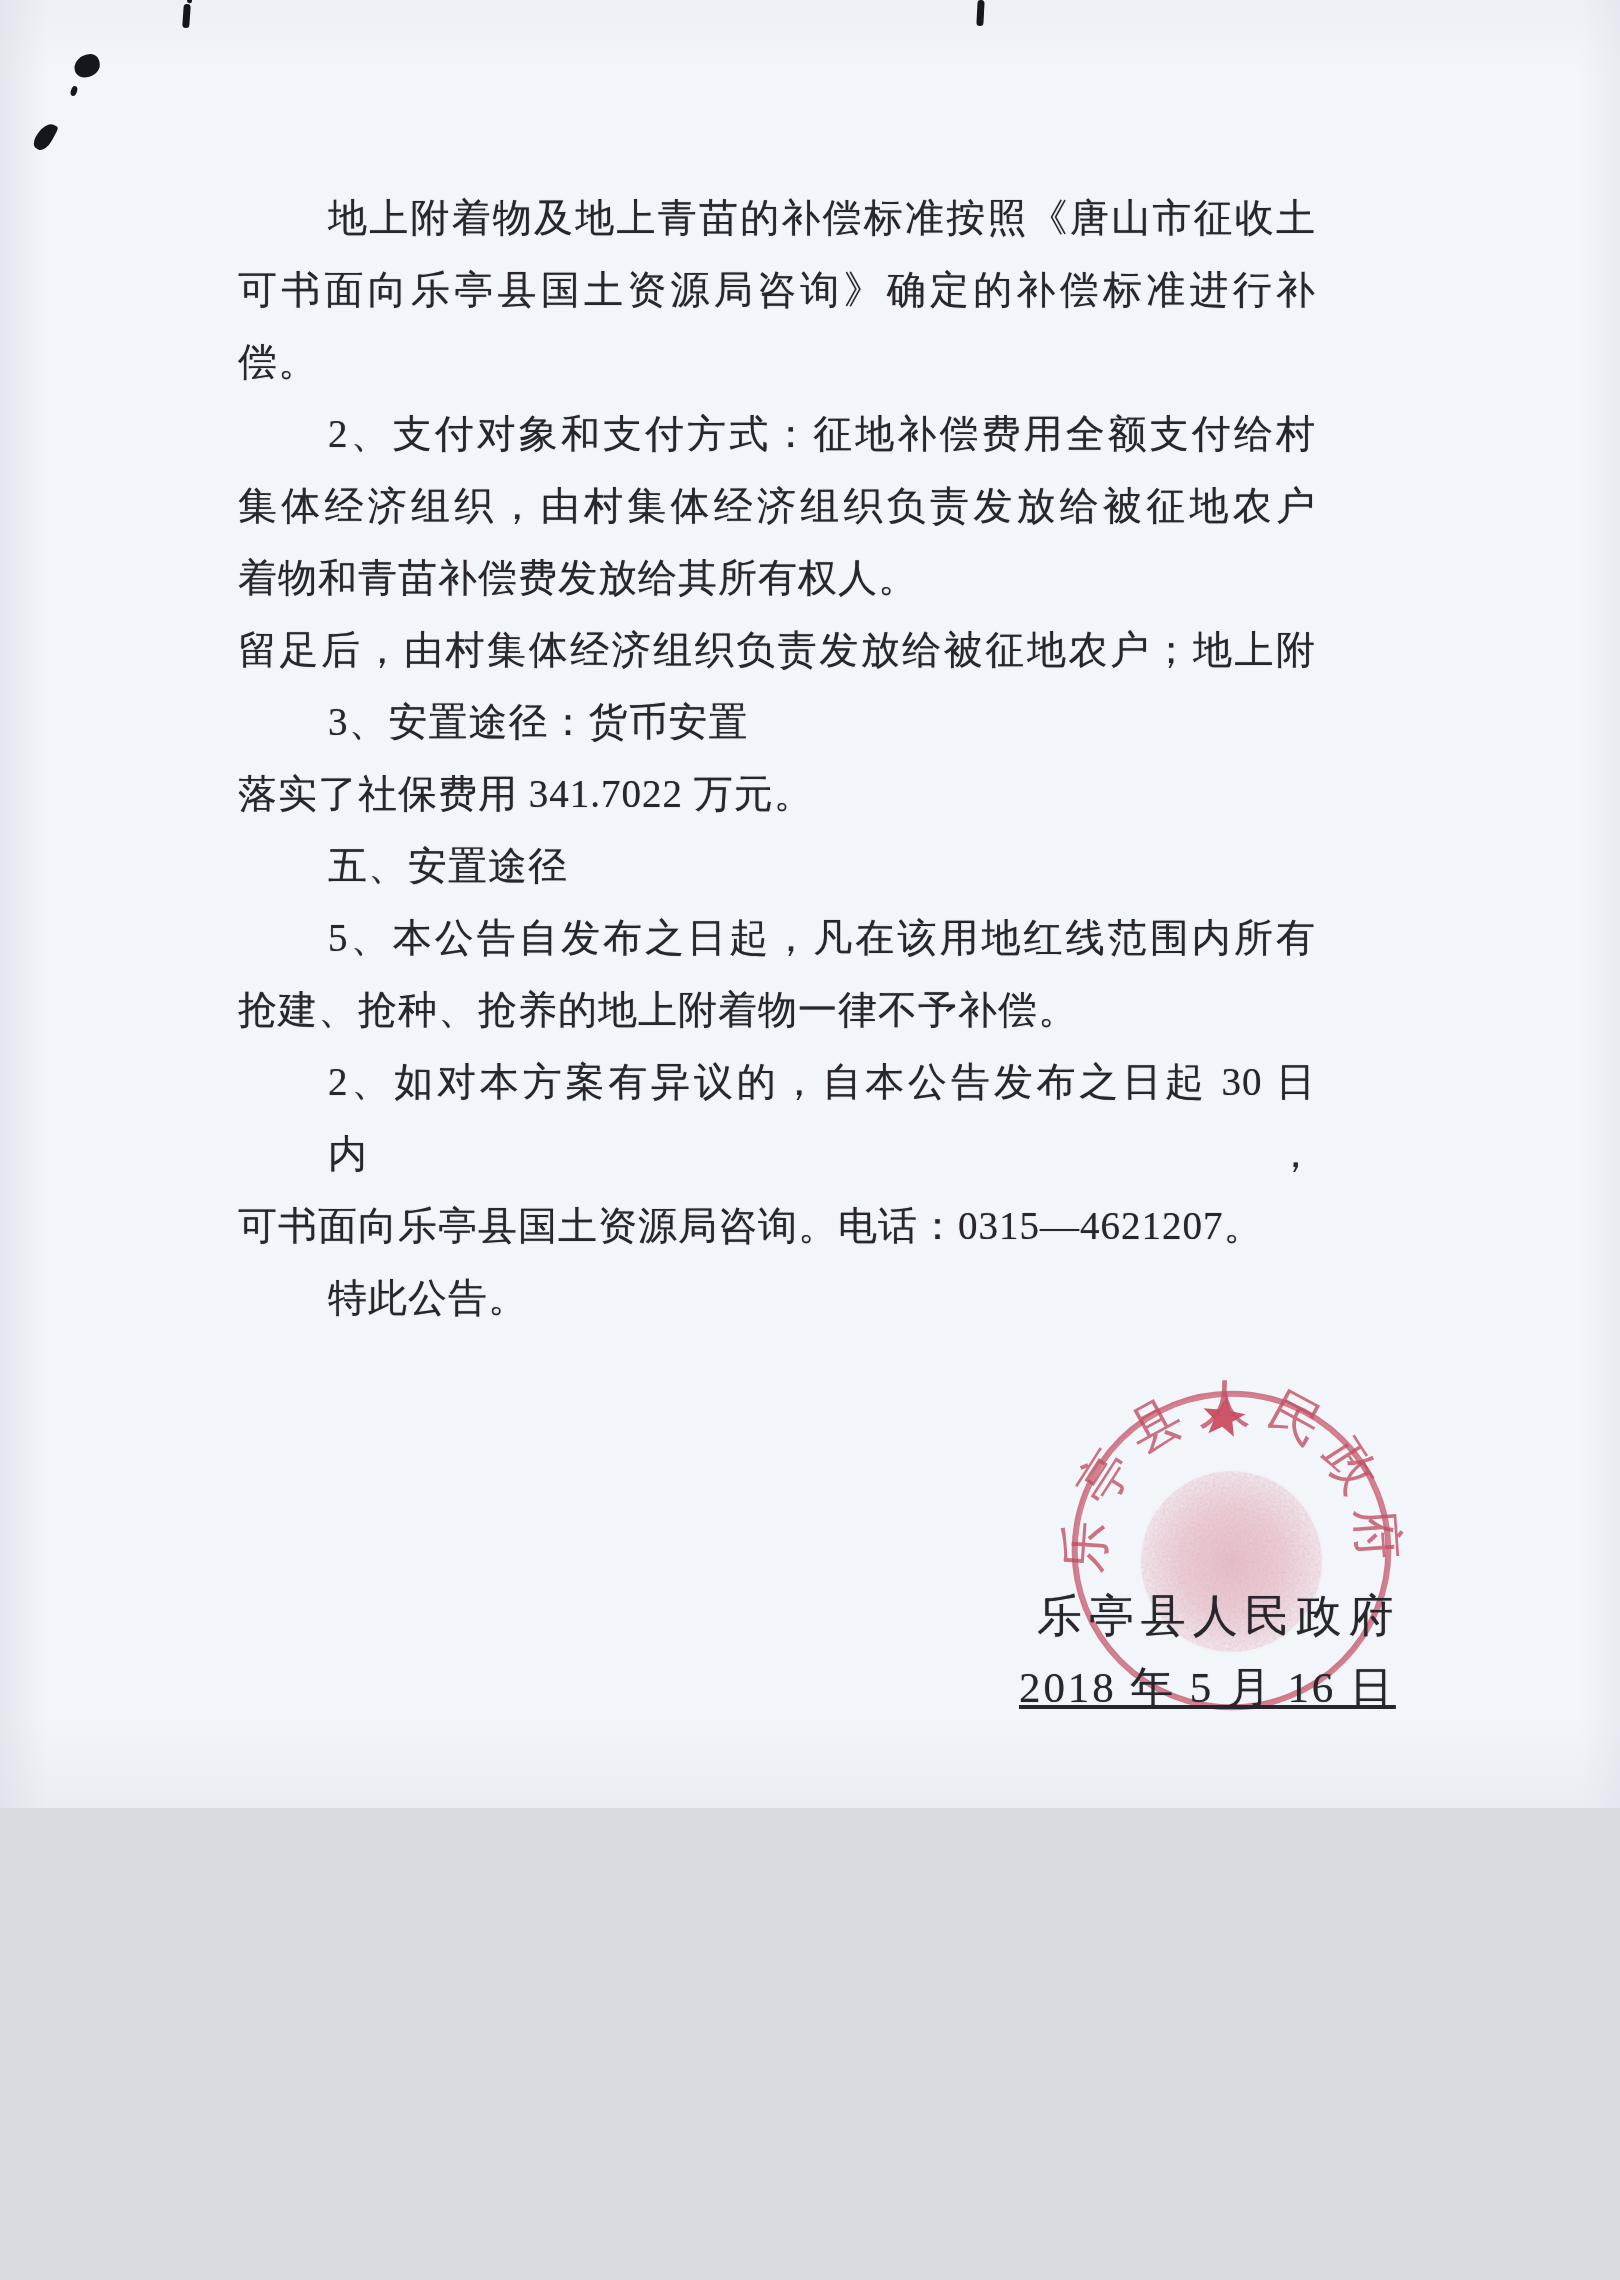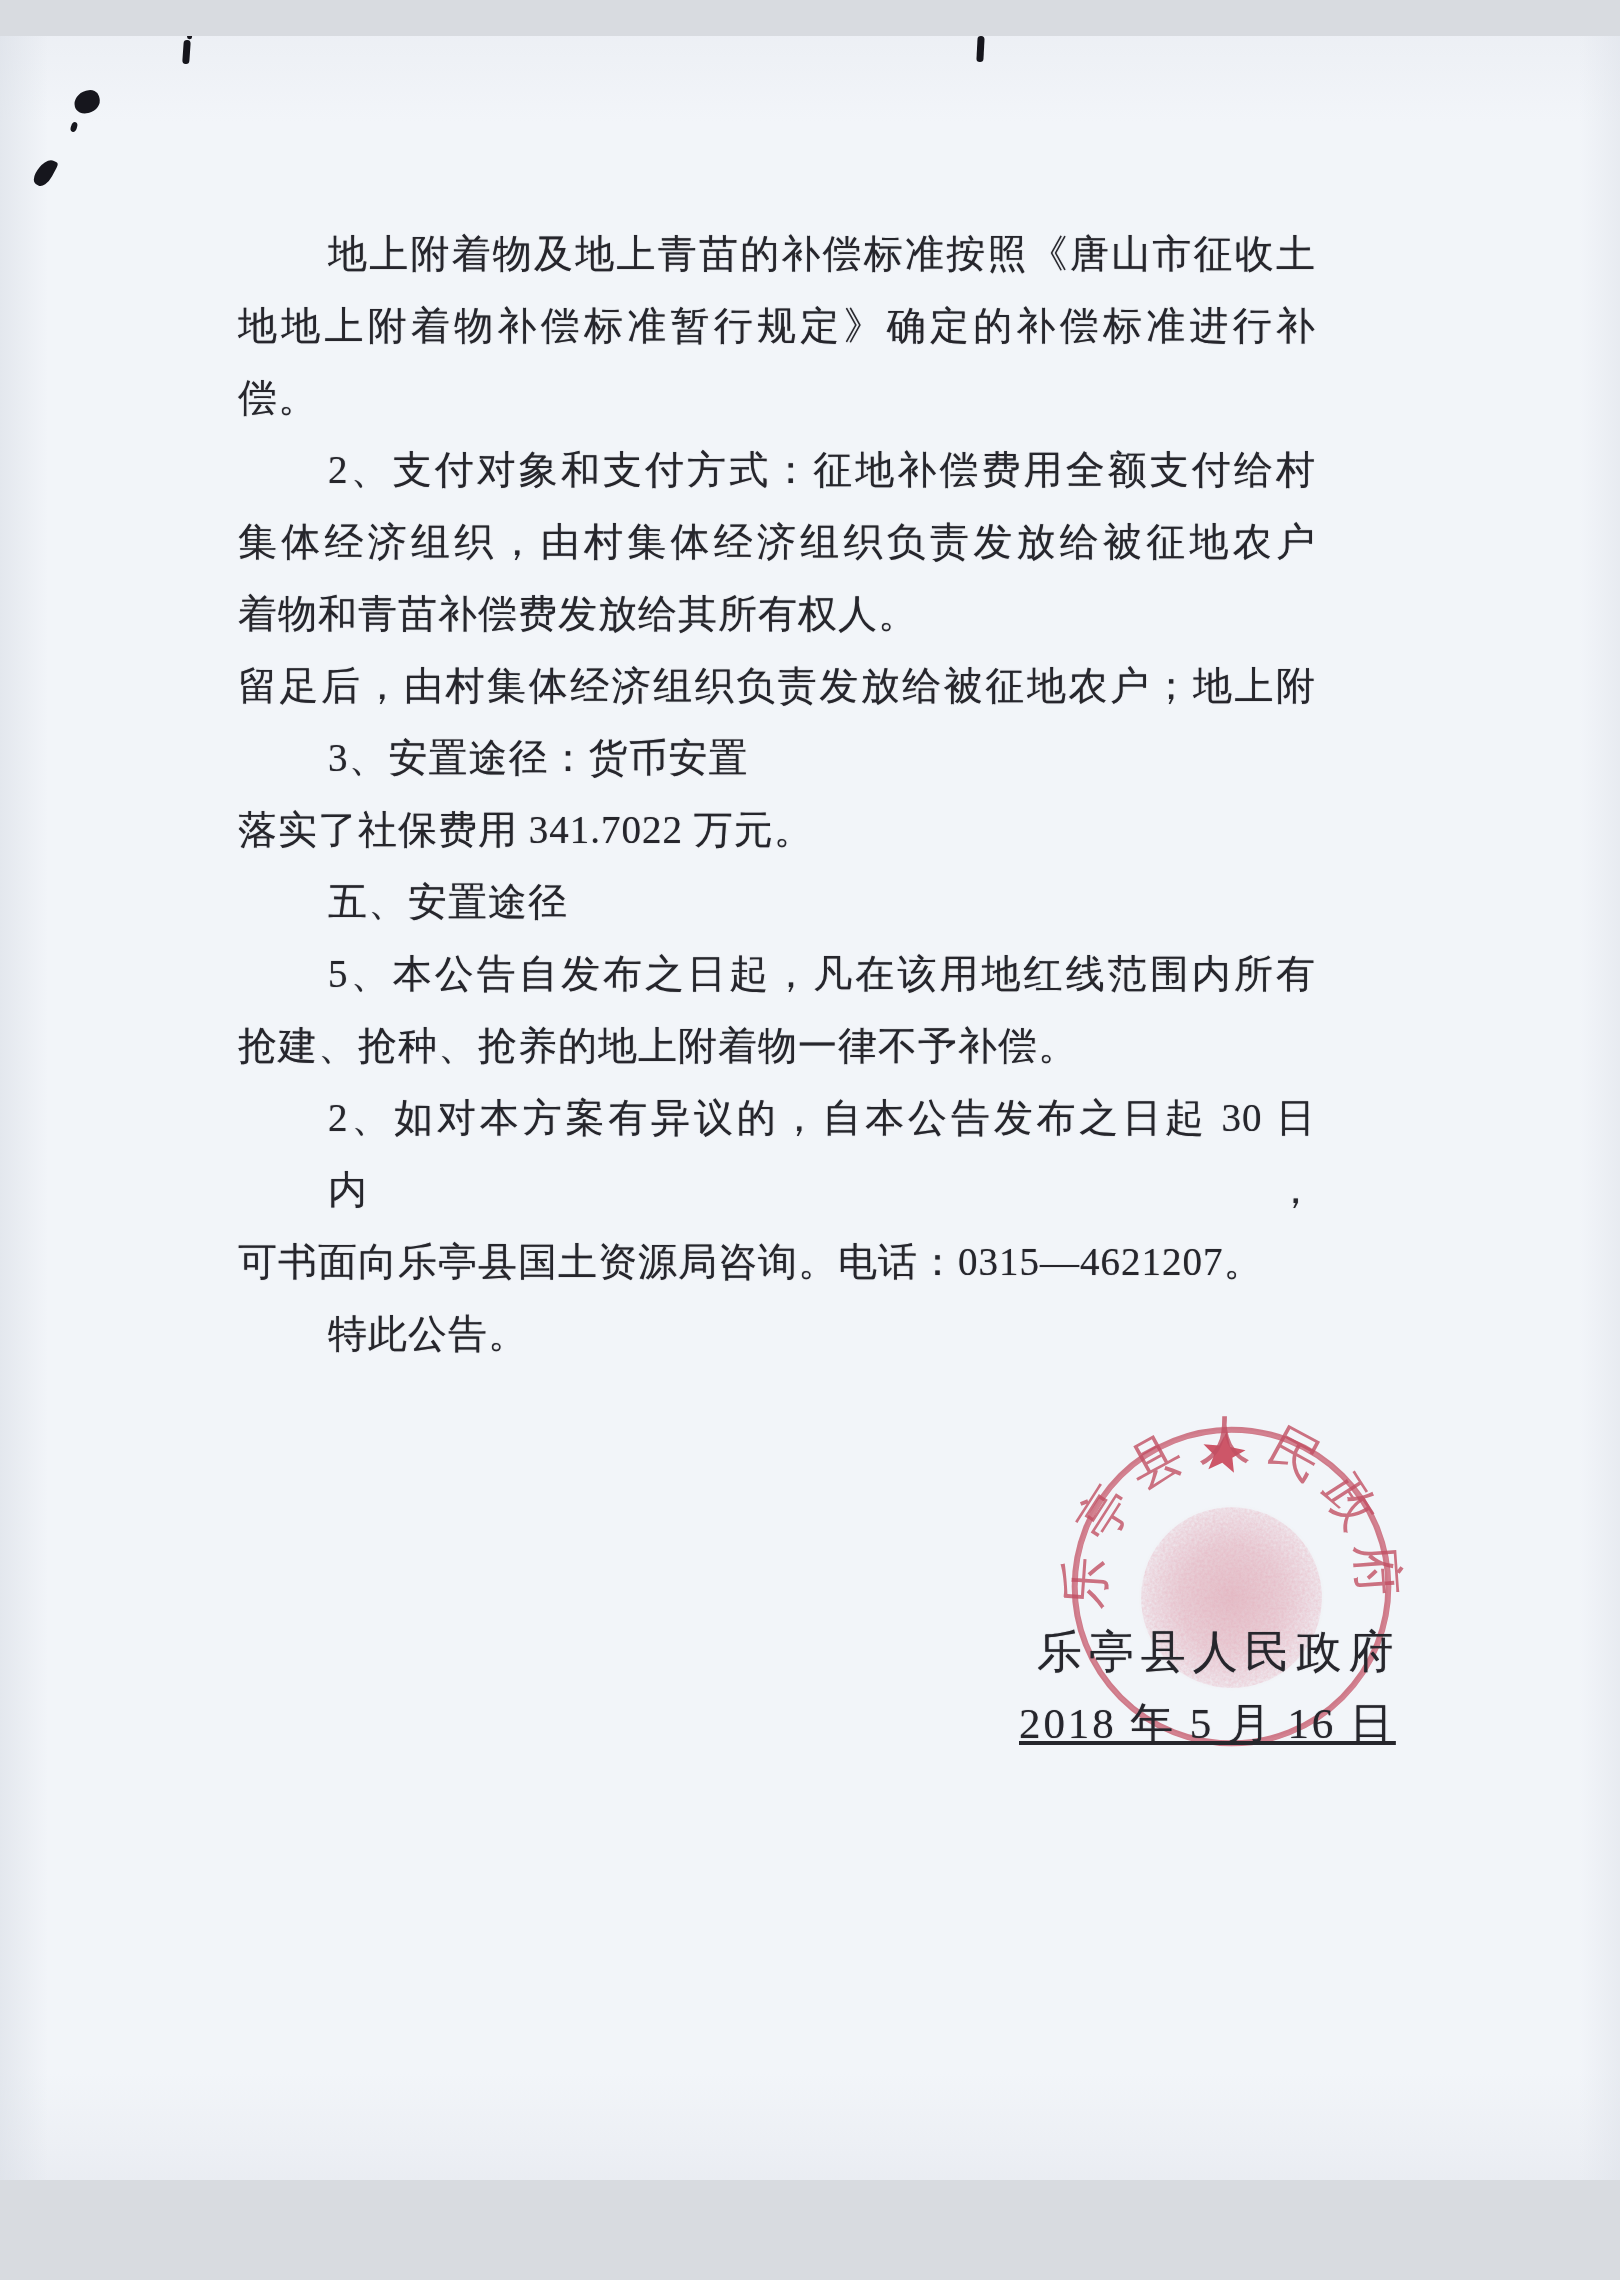--- a/index.html
+++ b/index.html
@@ -1,28 +1,27 @@
 <!DOCTYPE html>
 <html><head>
 <meta charset="utf-8">
 <style>
   html,body{margin:0;padding:0;background:#d8dbe0;}
   .page{
     position:relative;
-    width:1620px;height:2144px;
+    width:1620px;height:1808px;
     background:
       linear-gradient(90deg, rgba(215,220,228,.55) 0%, rgba(243,245,249,0) 3%),
       linear-gradient(270deg, rgba(219,223,231,.45) 0%, rgba(243,245,249,0) 2.5%),
       linear-gradient(180deg, rgba(233,236,242,.6) 0%, rgba(243,245,249,0) 4%),
       linear-gradient(0deg, rgba(226,229,236,.5) 0%, rgba(243,245,249,0) 5%),
       #f2f5f9;
     overflow:hidden;
     font-family:"Liberation Serif","DejaVu Serif",serif;
     color:#26262c;
-    margin-top:36px;
   }
   
   .doc-body{
     position:absolute;
     left:238px; top:182px; width:1078px;
   }
   .line{
     font-size:39px;
     line-height:72px;
     letter-spacing:1px;
@@ -75,21 +74,21 @@
 <div class="page">
 
   <span class="speck tick-a"></span>
   <span class="speck tick-b"></span>
   <span class="speck blot"></span>
   <span class="speck dot"></span>
   <span class="speck comma"></span>
 
   <div class="doc-body">
       <div class="line indent justify">地上附着物及地上青苗的补偿标准按照《唐山市征收土</div>
-      <div class="line justify">地地上附着物补偿标准暂行规定》确定的补偿标准进行补</div>
+      <div class="line justify">可书面向乐亭县国土资源局咨询》确定的补偿标准进行补</div>
       <div class="line">偿。</div>
       <div class="line indent justify">2、支付对象和支付方式：征地补偿费用全额支付给村</div>
       <div class="line justify">集体经济组织，由村集体经济组织负责发放给被征地农户</div>
       <div class="line">着物和青苗补偿费发放给其所有权人。</div>
       <div class="line justify">留足后，由村集体经济组织负责发放给被征地农户；地上附</div>
       <div class="line indent">3、安置途径：货币安置</div>
       <div class="line">落实了社保费用 341.7022 万元。</div>
       <div class="line indent">五、安置途径</div>
       <div class="line indent justify">5、本公告自发布之日起，凡在该用地红线范围内所有</div>
       <div class="line">抢建、抢种、抢养的地上附着物一律不予补偿。</div>

